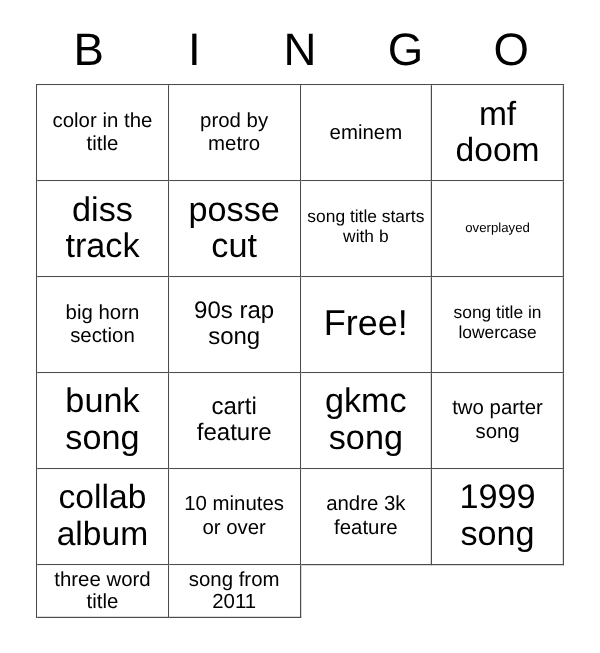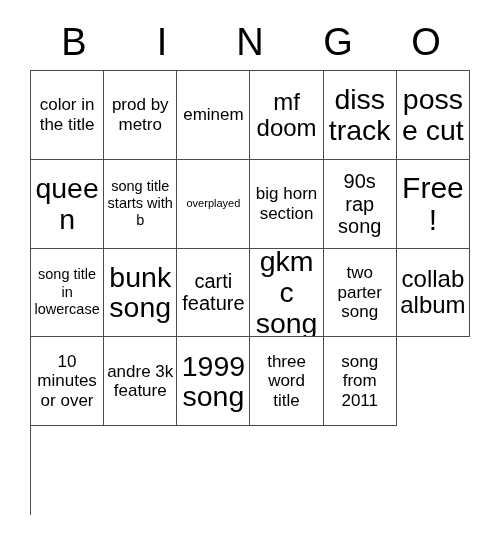--- a/index.html
+++ b/index.html
@@ -44,21 +44,21 @@
   #grid {
     position: absolute;
     left: 30px;
     top: 70px;
     width: 440px;
     height: 445px;
     box-sizing: border-box;
     border-top: 1px solid #4c4c4c;
     border-left: 1px solid #4c4c4c;
     display: grid;
-    grid-template-columns: repeat(6, 1fr);
+    grid-template-columns: repeat(4, 1fr);
     grid-template-rows: repeat(5, 1fr);
   }
   .cell {
     box-sizing: border-box;
     border-right: 1px solid #4c4c4c;
     border-bottom: 1px solid #4c4c4c;
     display: flex;
     align-items: center;
     justify-content: center;
     text-align: center;
@@ -72,21 +72,21 @@
     line-height: 1.12;
     word-wrap: break-word;
     overflow-wrap: break-word;
     hyphens: none;
   }
   
   .fs-xs  { font-size: 11px;  line-height: 1.15; }
   .fs-sm  { font-size: 14.5px; line-height: 1.2; }
   .fs-md  { font-size: 17px;  line-height: 1.16; }
   .fs-lg  { font-size: 20px;  line-height: 1.12; }
-  .fs-xl  { font-size: 24px;  line-height: 1.1; }
+  .fs-xl  { font-size: 28px;  line-height: 1.1; }
   .fs-xxl { font-size: 28.5px; line-height: 1.08; }
   .fs-free{ font-size: 30px;  line-height: 1.06; }
 </style>
 </head>
 <body>
 
 <div id="card">
 
   <div id="header-row">
     <div class="header-letter">B</div>
@@ -109,23 +109,20 @@
     </div>
     <div class="cell">
       <span class="cell-text fs-xl">mf doom</span>
     </div>
 
     <div class="cell">
       <span class="cell-text fs-xxl">diss track</span>
     </div>
     <div class="cell">
       <span class="cell-text fs-xxl">posse cut</span>
-    </div>
-    <div class="cell">
-      <span class="cell-text fs-xxl">queen</span>
     </div>
     <div class="cell">
       <span class="cell-text fs-sm">song title starts with b</span>
     </div>
     <div class="cell">
       <span class="cell-text fs-xs">overplayed</span>
     </div>
 
     <div class="cell">
       <span class="cell-text fs-md">big horn section</span>

